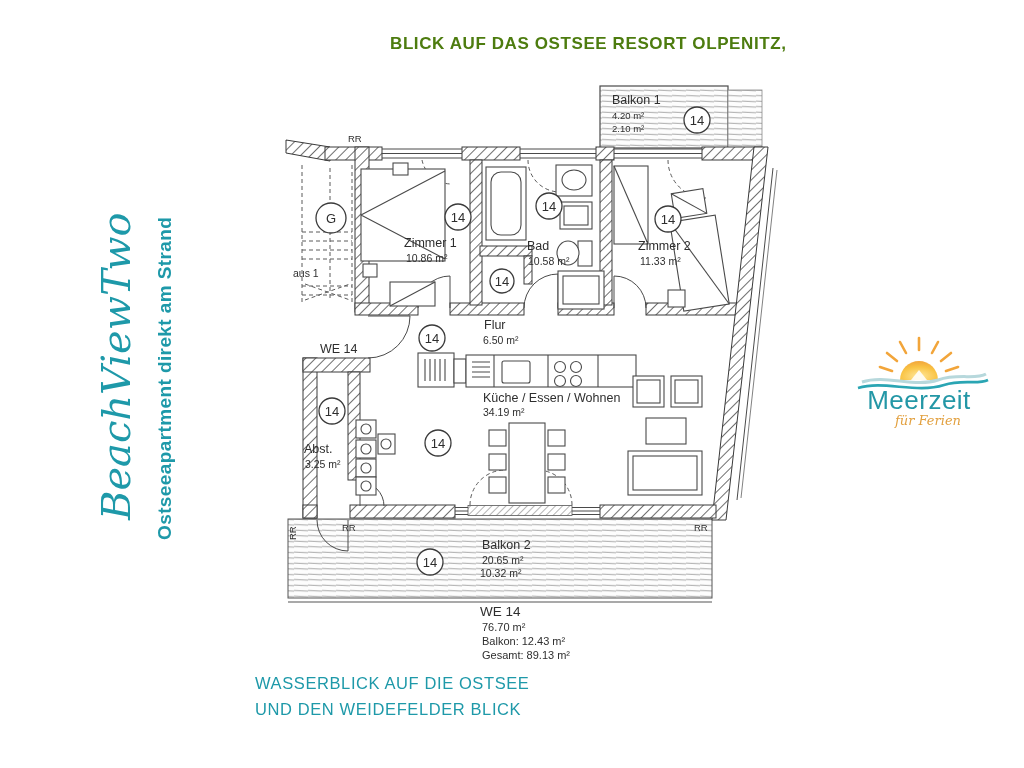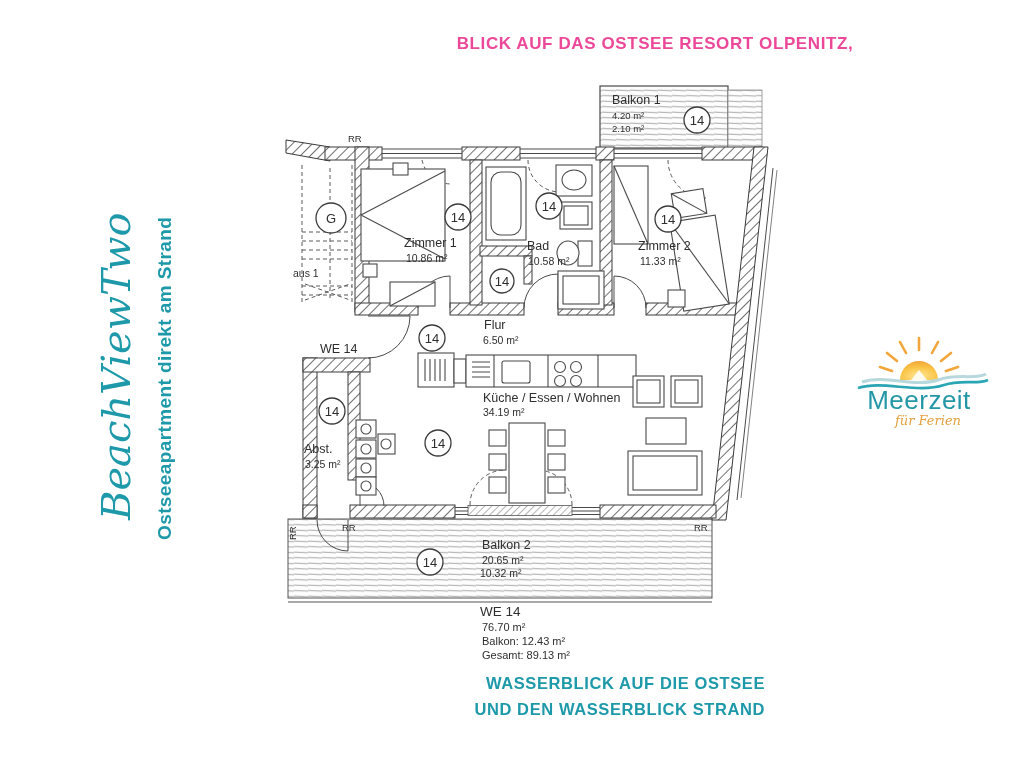--- a/index.html
+++ b/index.html
@@ -1,26 +1,26 @@
 <!DOCTYPE html>
 <html><head>
 <meta charset="utf-8">
 <style>
   html,body{margin:0;padding:0;}
   body{
     width:1024px;height:768px;position:relative;overflow:hidden;
     background:#ffffff;font-family:"Liberation Sans",sans-serif;
   }
   .header{
-    position:absolute;left:390px;top:30px;width:530px;text-align:center;
-    font-weight:700;font-size:17px;line-height:1.65;letter-spacing:.6px;color:#ec4899;
+    position:absolute;left:390px;top:30px;width:530px;
+    font-weight:700;font-size:17px;line-height:1.65;letter-spacing:.6px;color:#4d7c0f;
   }
   .footer{
-    position:absolute;left:255px;top:670px;width:510px;text-align:right;
-    font-weight:700;font-size:16.5px;line-height:1.6;letter-spacing:.6px;color:#1e99a9;
+    position:absolute;left:255px;top:670px;width:510px;text-align:left;
+    font-weight:400;font-size:16.5px;line-height:1.6;letter-spacing:.6px;color:#1e99a9;
   }
   .vert{
     position:absolute;writing-mode:vertical-rl;transform:rotate(180deg);
     white-space:nowrap;color:#1e99a9;line-height:1;
   }
   .brand{
     left:96px;top:224px;height:296px;
     font-family:"DejaVu Serif",serif;font-style:italic;font-size:40px;letter-spacing:0px;
   }
   .tagline{
@@ -37,21 +37,21 @@
 </style>
 </head>
 <body>
 
 <div class="header">
   <div>BLICK AUF DAS OSTSEE RESORT OLPENITZ,</div>
 </div>
 
 <div class="footer">
   <div>WASSERBLICK AUF DIE OSTSEE</div>
-  <div>UND DEN WASSERBLICK STRAND</div>
+  <div>UND DEN WEIDEFELDER BLICK</div>
 </div>
 
 <div class="vert brand">BeachViewTwo</div>
 <div class="vert tagline">Ostseeapartment direkt am Strand</div>
 
 <svg style="position:absolute;left:856px;top:328px;" width="134" height="102" viewBox="0 0 134 102">
   <defs>
     <radialGradient id="sungrad" cx="50%" cy="80%" r="80%">
       <stop offset="0%" stop-color="#ffe79a"></stop>
         <stop offset="60%" stop-color="#f9c445"></stop>

